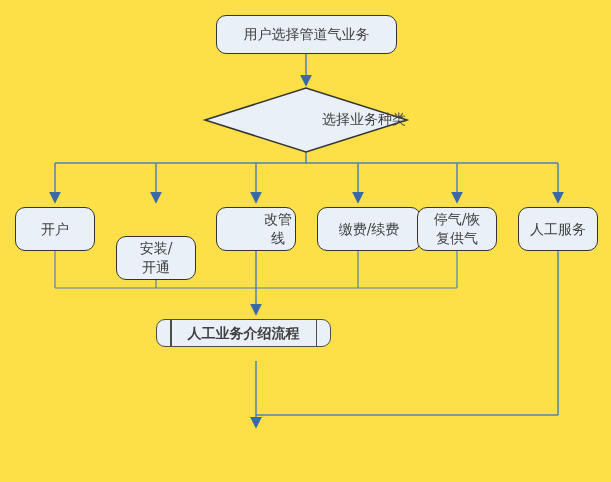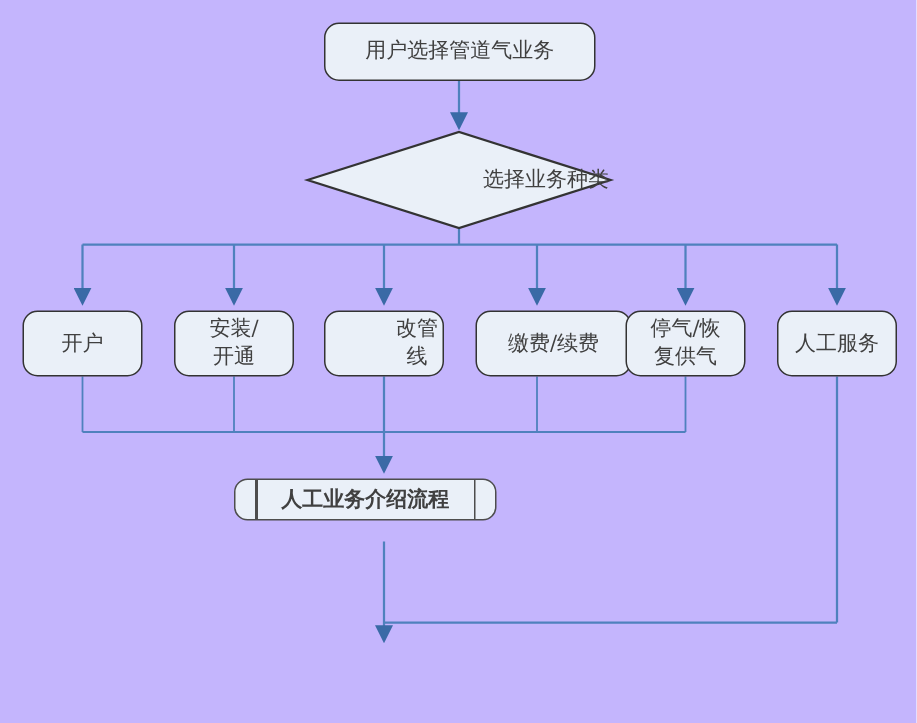--- a/index.html
+++ b/index.html
@@ -1,19 +1,19 @@
 <!DOCTYPE html>
 <html style="--line: #4f81bd; --arrow: #3a6aa6; --node_fill: #eaf0f8; --node_border: #333333; --text: #404040;"><head>
 <meta charset="utf-8">
 <style>
   html,body{margin:0;padding:0;background:#ffffff;}
   .canvas{
     position:relative;
     width:611px;height:482px;
-    background:#c4b5fd;
+    background:#fde047;
     font-family:"DejaVu Serif","Liberation Serif",serif;
     color:var(--text,#404040);
     overflow:hidden;
   }
   .wires{position:absolute;left:0;top:0;}
   .wires line{stroke:var(--line,#4f81bd);stroke-width:1.5;}
   .wires .thin{stroke-width:1.2;}
   .wires .diamond{fill:var(--node_fill,#eaf0f8);stroke:var(--node_border,#333);stroke-width:1.5;}
   #arw path{fill:var(--arrow,#3a6aa6);}
   .node{
@@ -83,21 +83,21 @@
   </div>
 
   <div class="dlabel">
     <span class="lbl">选择业务种类</span>
   </div>
 
   <div class="node opt" style="left:15px;">
     <span class="lbl">开户</span>
   </div>
 
-  <div class="node opt" style="left:116px;">
+  <div class="node opt" style="left:116px;margin-top:29px;">
     <span class="lbl">安装/</span>
     <span class="lbl">开通</span>
   </div>
 
   <div class="node opt" style="left:216px;padding-left:44px;">
     <span class="lbl">改管线</span>
   </div>
 
   <div class="node opt" style="left:317px;width:104px;align-items:center;">
     <span class="lbl">缴费/续费</span>

